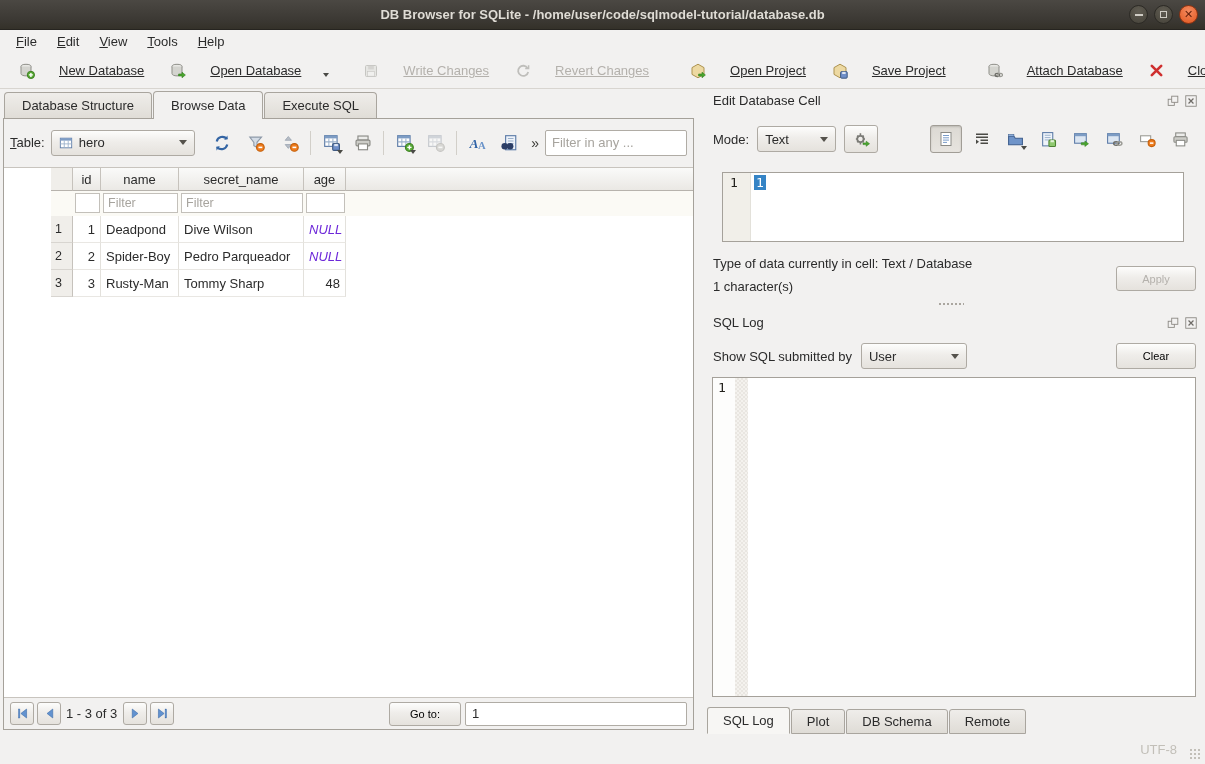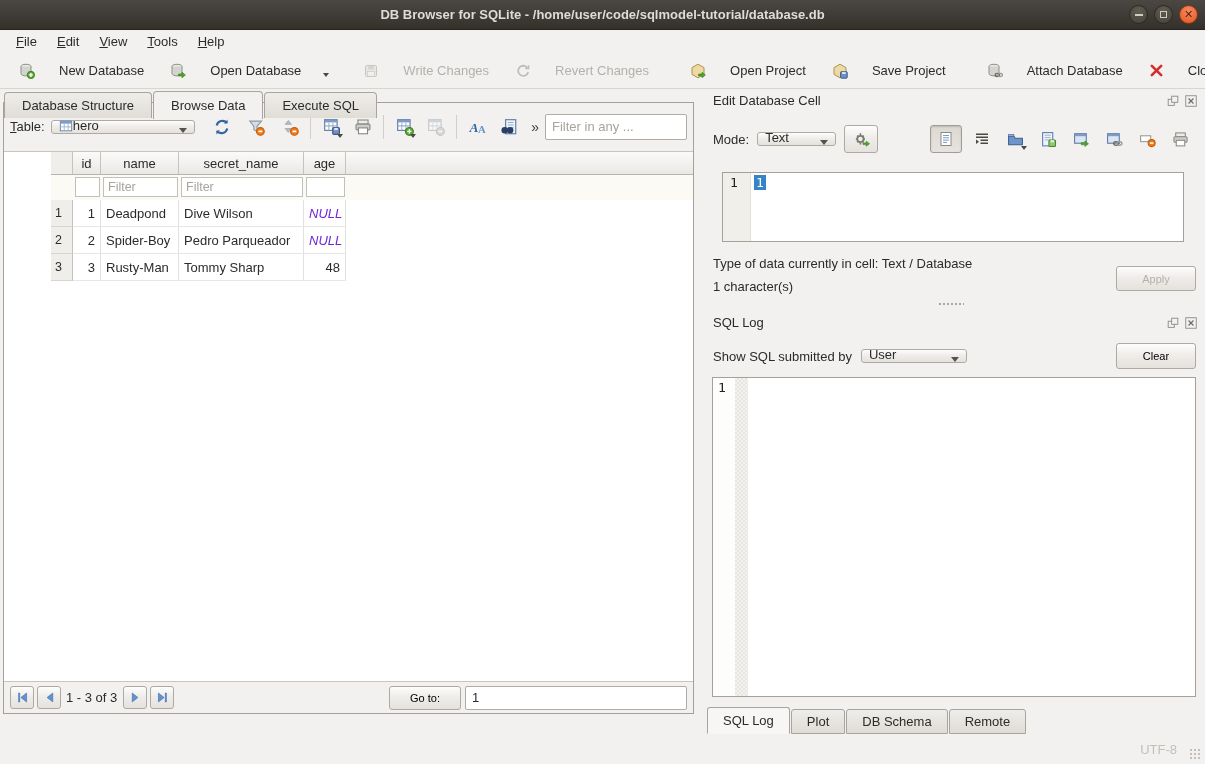--- a/index.html
+++ b/index.html
@@ -30,43 +30,43 @@
   .menu-item { display:inline-block; padding:2px 10px; }
   .mnemonic::first-letter { text-decoration:underline; }
 
   
   .toolbar { position:absolute; top:53px; left:0; right:0; height:36px;
     display:flex; align-items:center; border-bottom:1px solid #d8d5d0; }
   .tb-handle { width:7px; height:24px; margin:0 3px;
     background-image:radial-gradient(#b3afa8 1px, transparent 1.2px);
     background-size:4px 4px; background-position:center; }
   .tb-btn { display:flex; align-items:center; gap:24px; padding:5px 8px; margin:0 5px;
-    border-radius:3px; white-space:nowrap; }
+    border-radius:3px; white-space:nowrap;text-decoration:underline; }
   .tb-btn.disabled { color:#b4b1ac; }
   .tb-btn.disabled svg { opacity:.5; }
   .tb-sep { width:1px; height:24px; background:#d2cfc9; margin:0 4px; }
   .dd-arrow { width:0; height:0; border-left:3.5px solid transparent; border-right:3.5px solid transparent;
     border-top:4px solid #4a4a45; display:inline-block; }
   .tb-btn .dd-arrow { margin-left:-2px; align-self:flex-end; margin-bottom:2px; }
 
   
   .main-tabs { position:absolute; top:91px; left:4px; display:flex; align-items:flex-end; z-index:3; }
   .tab { height:26px; padding:0 17px; display:flex; align-items:center; margin-right:1px;
     background:linear-gradient(#efedea,#e0ddd7); border:1px solid #a9a59e; border-bottom:none;
     border-radius:4px 4px 0 0; }
   .tab.active { background:#f2f1f0; height:28px; position:relative; z-index:4; margin-bottom:-1px; }
 
   
-  .left-frame { position:absolute; top:102px; left:3px; width:691px; height:612px;
+  .left-frame { position:absolute; top:118px; left:3px; width:691px; height:612px;
     border:1px solid #a5a19a; background:#f2f1f0; }
 
   .browse-toolbar { position:absolute; top:0; left:0; right:0; height:47px;
     display:flex; align-items:center; padding:0 6px; }
   .field-label { margin-right:6px; }
-  .select { display:flex; align-items:flex-end; height:14px; padding:0 7px;
+  .select { display:flex; align-items:center; gap:6px; height:26px; padding:0 7px;
     background:linear-gradient(#fdfdfc,#efedea 45%, #e5e2dd); border:1px solid #aeaaa3; border-radius:3px; }
   .select .sel-arrow { width:0; height:0; border-left:4px solid transparent; border-right:4px solid transparent;
     border-top:5px solid #55524c; margin-left:auto; }
   .icon-btn { width:26px; height:26px; display:flex; align-items:center; justify-content:center;
     background:transparent; border:1px solid transparent; border-radius:3px; position:relative; }
   .icon-btn.pressed { background:linear-gradient(#dcd9d3,#e7e4df); border-color:#a19d96;
     box-shadow:inset 0 1px 2px rgba(0,0,0,.15); }
   .icon-btn .dd-under { position:absolute; right:0px; bottom:1px; }
   .chevron { color:#3a3a36; font-size:14px; margin:0 6px 0 10px; }
   .text-input { height:26px; background:#fff; border:1px solid #b0aca5; border-radius:2px;

